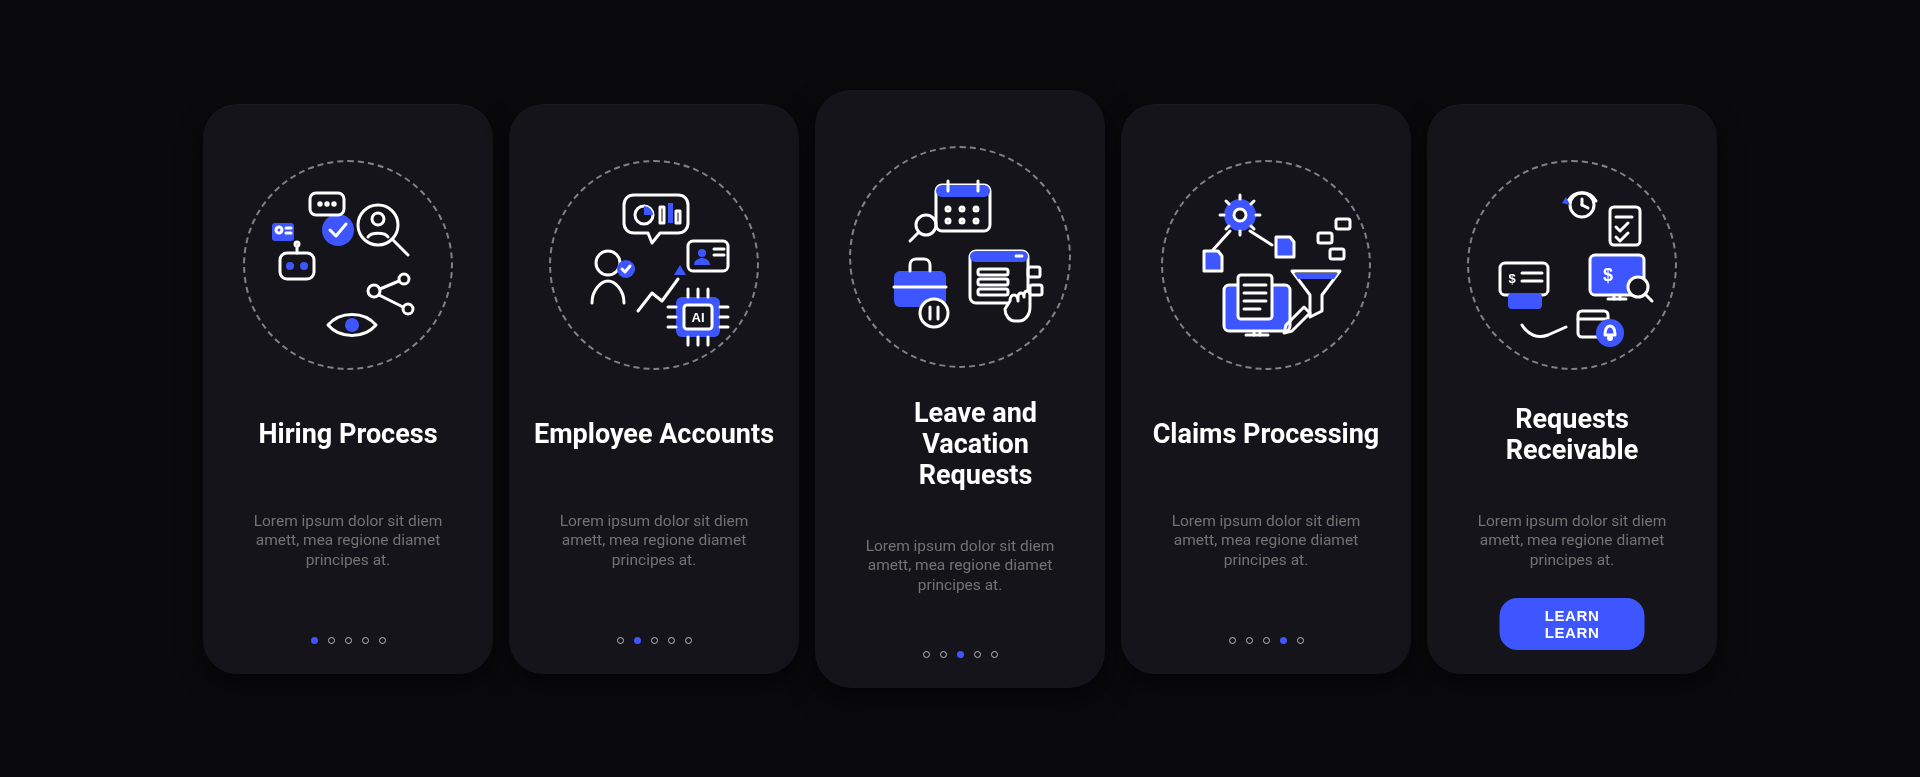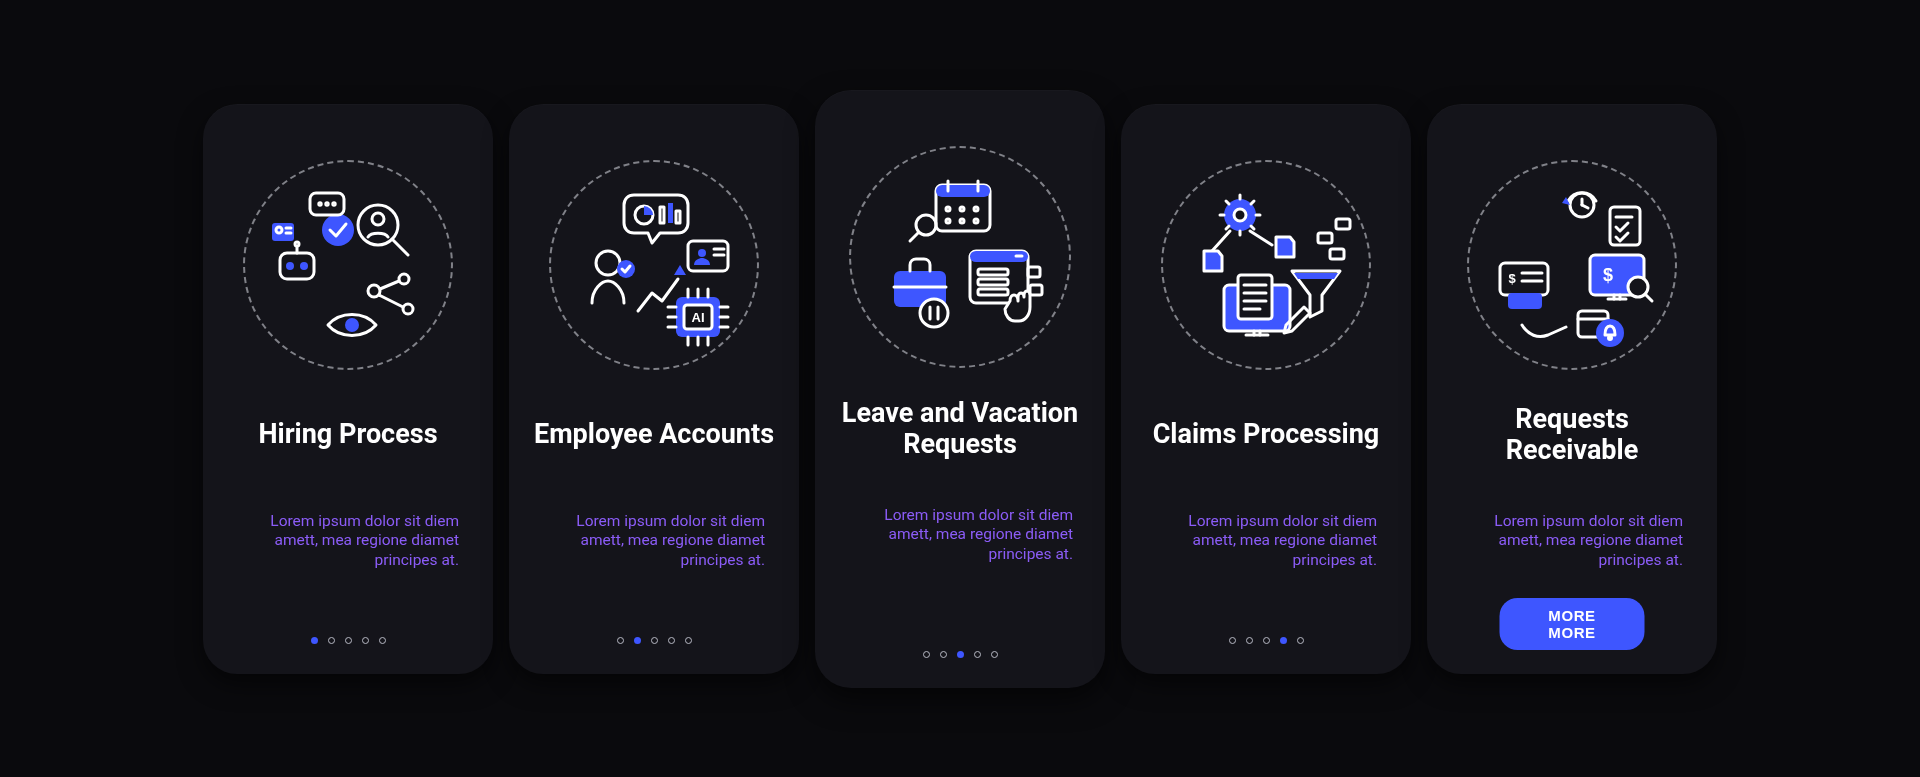--- a/index.html
+++ b/index.html
@@ -63,23 +63,23 @@
     font-size: 27px;
     font-weight: 700;
     text-align: center;
     line-height: 1.15;
     margin-bottom: 46px;
     min-height: 62px;
     display: flex;
     align-items: center;
   }
   .desc {
-    color: #8b5cf6;
+    color: #737373;
     font-size: 15.5px;
-    text-align: right;
+    text-align: center;
     line-height: 1.28;
     padding: 0 10px;
   }
   .dots {
     position: absolute;
     bottom: 30px;
     left: 0; right: 0;
     display: flex;
     justify-content: center;
     gap: 10px;
@@ -256,21 +256,21 @@
       <rect class="stroke" x="108" y="102" width="30" height="6" rx="2"></rect>
       <rect class="stroke" x="108" y="112" width="30" height="6" rx="2"></rect>
       <rect class="stroke" x="108" y="122" width="30" height="6" rx="2"></rect>
 
       <path class="stroke filldark" d="M140 134c0-4 2-6 4-6s4 2 4 6v-4c0-3 2-4 3-4s3 1 3 4v-2c0-3 2-4 3-4s3 1 3 4v12c0 8-5 14-11 14h-4c-6 0-10-6-10-12l5-8z"></path>
 
       <rect class="stroke" x="158" y="100" width="12" height="10" rx="2"></rect>
       <rect class="stroke" x="160" y="118" width="12" height="10" rx="2"></rect>
     </svg>
   </div>
-  <div class="title" style="font-size:27px;">Leave and Vacation Requests</div>
+  <div class="title" style="font-size:27px;margin-left:31px;">Leave and Vacation Requests</div>
   <div class="desc">Lorem ipsum dolor sit diem amett, mea regione diamet principes at.</div>
   <div class="dots">
     <span class="dot"></span>
     <span class="dot"></span>
     <span class="dot active"></span>
     <span class="dot"></span>
     <span class="dot"></span>
   </div>
 </div>
 
@@ -367,14 +367,14 @@
 
       <rect class="stroke" x="96" y="136" width="30" height="26" rx="4"></rect>
       <line class="stroke" x1="96" y1="144" x2="126" y2="144"></line>
       <circle class="fillblue" cx="128" cy="158" r="14"></circle>
       <path class="stroke" d="M123 160c0-6 2-9 5-9s5 3 5 9h-10z"></path>
       <circle class="stroke" cx="128" cy="163" r="1.5"></circle>
     </svg>
   </div>
   <div class="title">Requests Receivable</div>
   <div class="desc">Lorem ipsum dolor sit diem amett, mea regione diamet principes at.</div>
-  <button class="cta">MORE MORE</button>
+  <button class="cta">LEARN LEARN</button>
 </div>
 
 </body></html>

